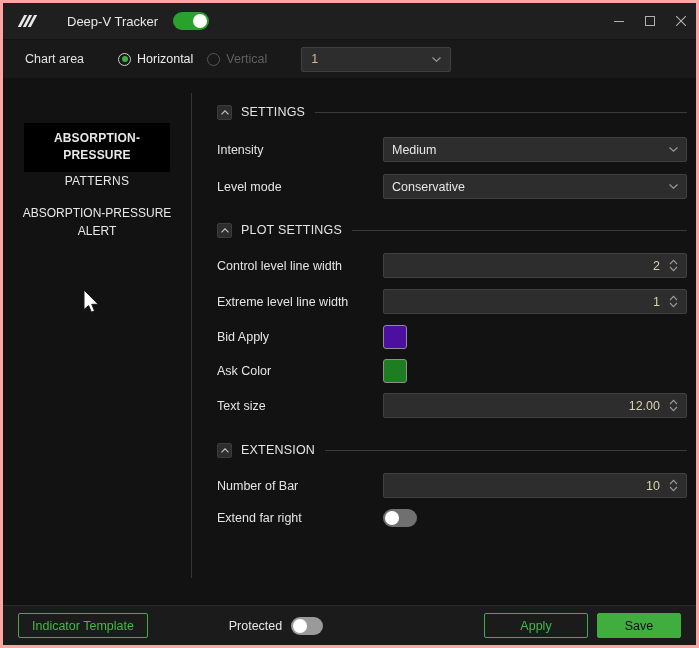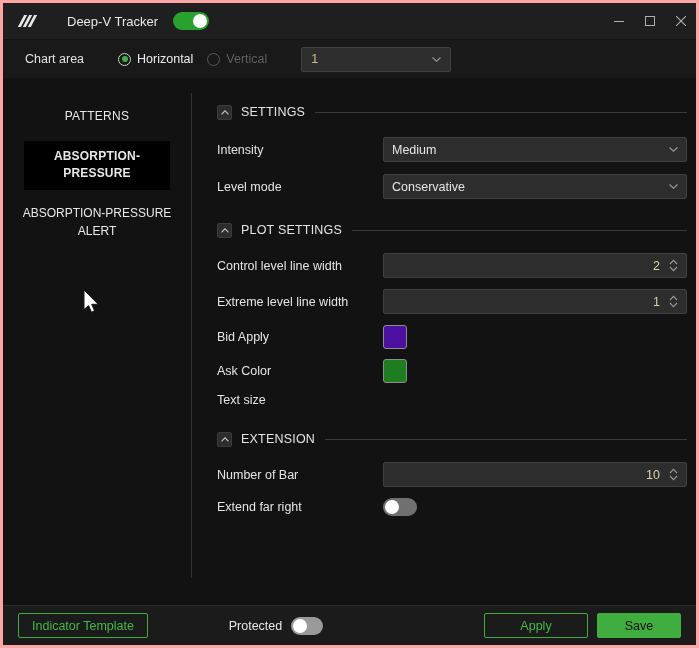--- a/index.html
+++ b/index.html
@@ -152,22 +152,22 @@
       <svg width="9" height="5">
           <polyline points="0.5,0.5 4.5,4.2 8.5,0.5" fill="none" stroke="#979797" stroke-width="1.2"></polyline>
         </svg>
     </div>
   </div>
 
   <div class="body">
     <div class="v-divider"></div>
 
     <div class="sidebar">
+      <div class="side-item selected">ABSORPTION-PRESSURE</div>
       <div class="side-item first">PATTERNS</div>
-      <div class="side-item selected">ABSORPTION-PRESSURE</div>
       <div class="side-item third">ABSORPTION-PRESSURE ALERT</div>
     </div>
 
     <div class="main">
 
       <div class="section-header">
         <div class="collapse-btn">
           <svg width="8" height="5">
               <polyline points="0.5,4.3 4,0.8 7.5,4.3" fill="none" stroke="#c2c2c2" stroke-width="1.2"></polyline>
             </svg>
@@ -245,20 +245,29 @@
 
       <div class="row mt10">
         <div class="row-label">Ask Color</div>
         <div class="right-col">
           <div class="swatch" style="background-color: rgb(30, 125, 32);"></div>
         </div>
       </div>
 
       <div class="row mt10">
         <div class="row-label">Text size</div>
+        <div class="right-col">
+          <div class="control stepper">
+            <span class="value">12.00</span>
+            <svg width="9" height="13">
+                <polyline points="1,5 4.5,1.3 8,5" fill="none" stroke="#9a9a9a" stroke-width="1.1"></polyline>
+                <polyline points="1,8 4.5,11.7 8,8" fill="none" stroke="#9a9a9a" stroke-width="1.1"></polyline>
+              </svg>
+          </div>
+        </div>
       </div>
 
       <div class="section-header mt24">
         <div class="collapse-btn">
           <svg width="8" height="5">
               <polyline points="0.5,4.3 4,0.8 7.5,4.3" fill="none" stroke="#c2c2c2" stroke-width="1.2"></polyline>
             </svg>
         </div>
         <div class="section-title">EXTENSION</div>
         <div class="section-line"></div>

